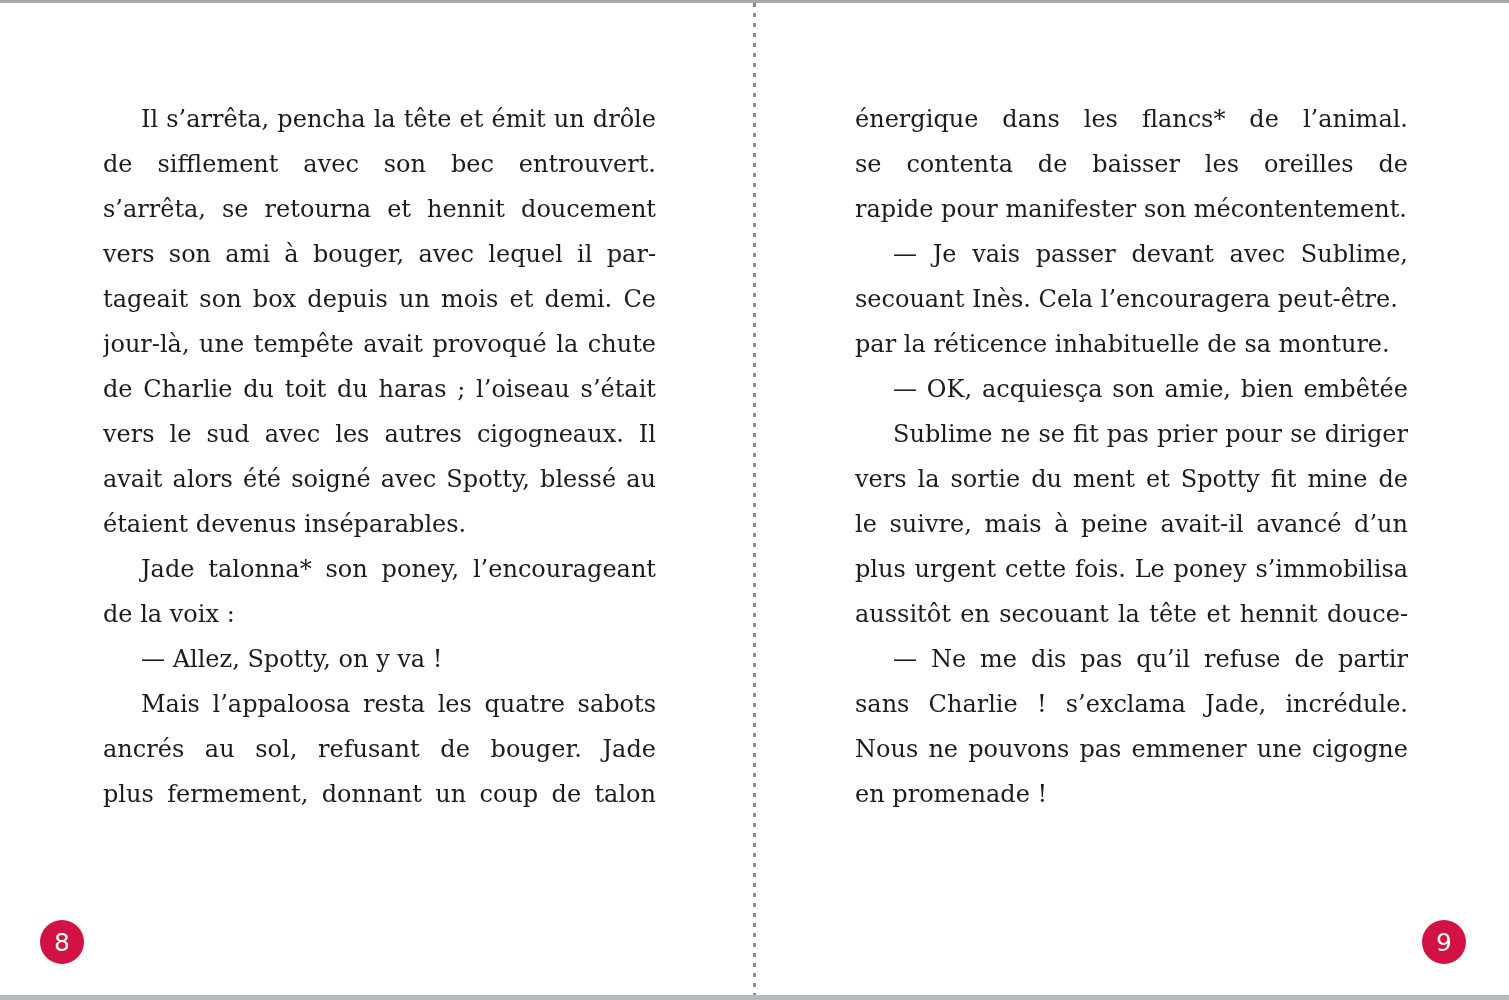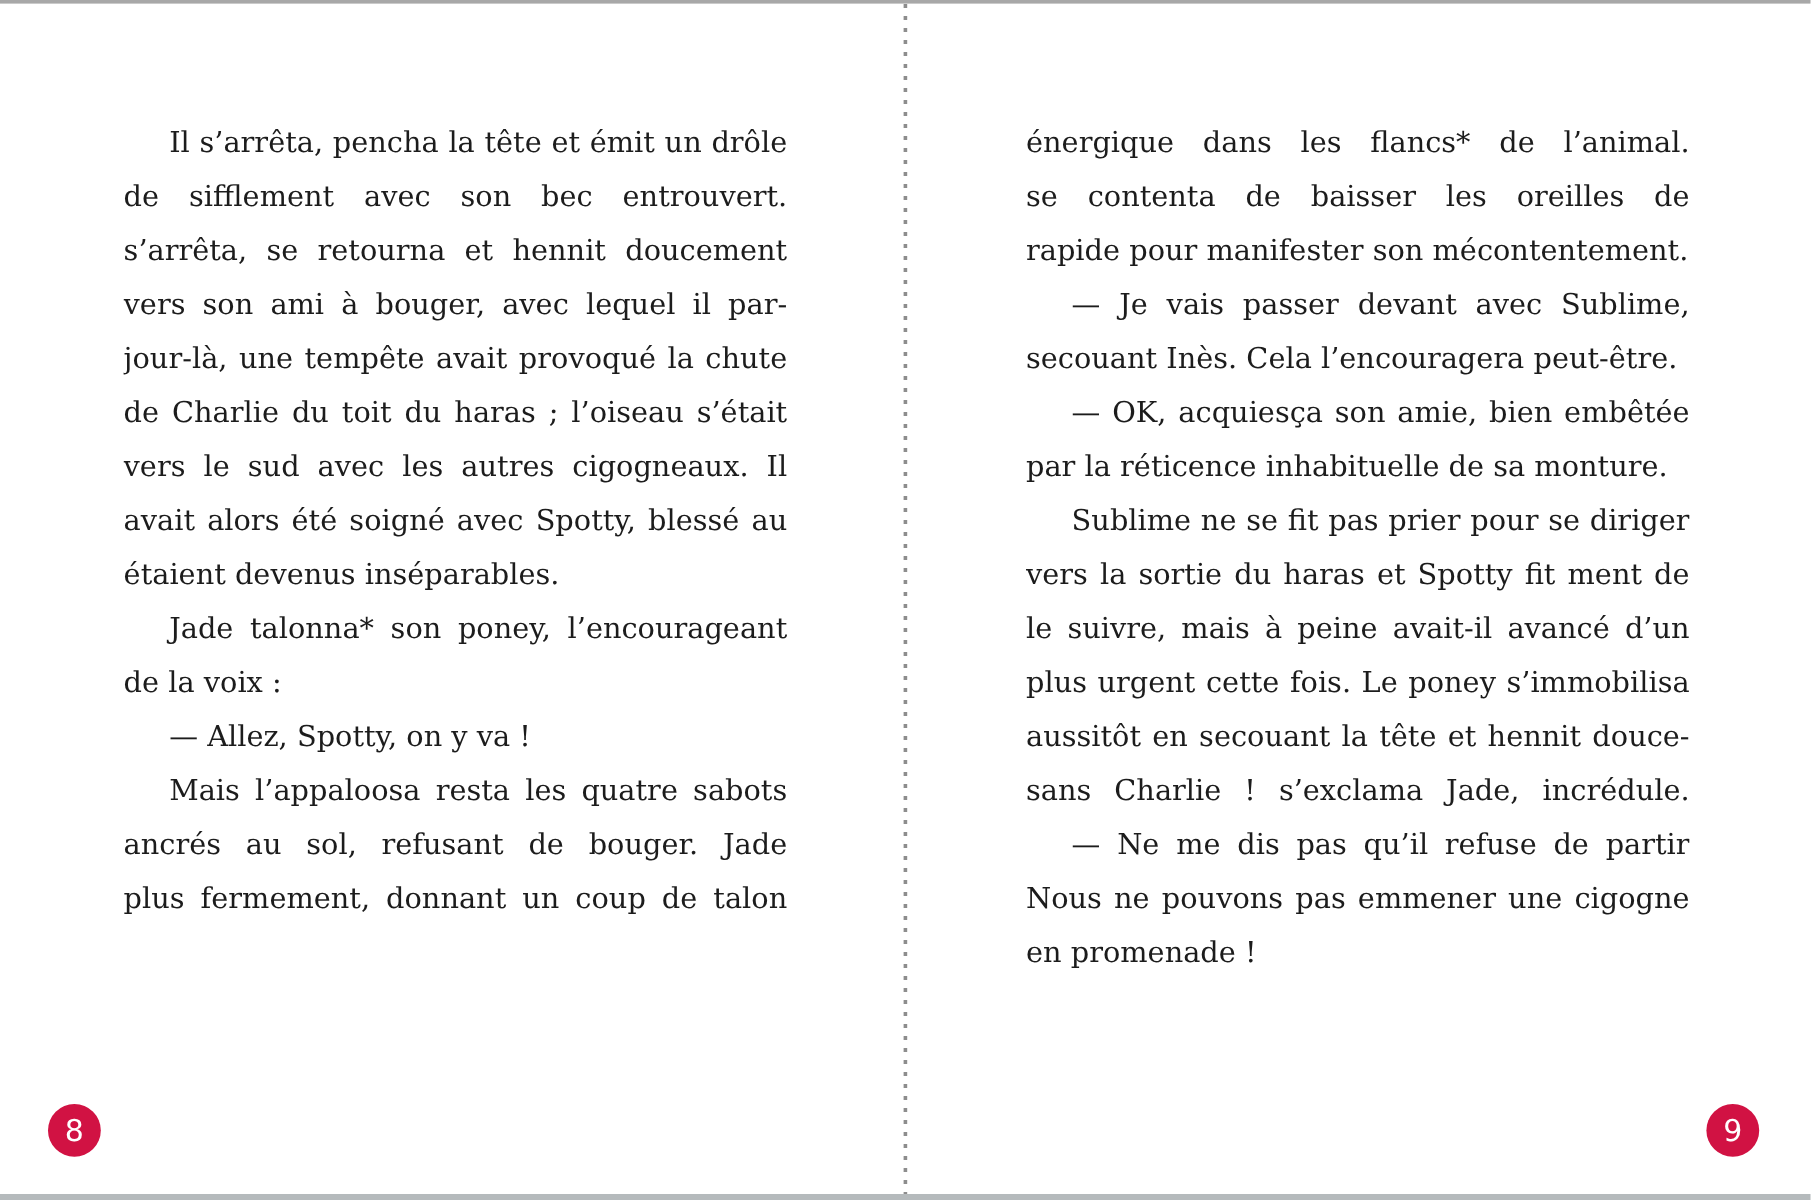--- a/index.html
+++ b/index.html
@@ -81,20 +81,21 @@
 
 <div class="spread">
 
   <div class="top-edge"></div>
 
   <div class="text-col left">
       <div class="line indent">Il s’arrêta, pencha la tête et émit un drôle</div>
       <div class="line">de sifflement avec son bec entrouvert. Spotty</div>
       <div class="line">s’arrêta, se retourna et hennit doucement</div>
       <div class="line">vers son ami à bouger, avec lequel il par-</div>
+      <div class="line">tageait son box depuis un mois et demi. Ce</div>
       <div class="line">jour-là, une tempête avait provoqué la chute</div>
       <div class="line">de Charlie du toit du haras ; l’oiseau s’était</div>
       <div class="line">vers le sud avec les autres cigogneaux. Il</div>
       <div class="line">avait alors été soigné avec Spotty, blessé au</div>
       <div class="line end">étaient devenus inséparables.</div>
       <div class="line indent">Jade talonna* son poney, l’encourageant</div>
       <div class="line end">de la voix :</div>
       <div class="line indent end">— Allez, Spotty, on y va !</div>
       <div class="line indent">Mais l’appaloosa resta les quatre sabots</div>
       <div class="line">ancrés au sol, refusant de bouger. Jade insista</div>
@@ -102,29 +103,29 @@
     </div>
 
   <div class="divider"></div>
 
   <div class="text-col right">
       <div class="line">énergique dans les flancs* de l’animal. Spotty</div>
       <div class="line">se contenta de baisser les oreilles de manière</div>
       <div class="line end">rapide pour manifester son mécontentement.</div>
       <div class="line indent">— Je vais passer devant avec Sublime,</div>
       <div class="line end">secouant Inès. Cela l’encouragera peut-être.</div>
+      <div class="line end">par la réticence inhabituelle de sa monture.</div>
       <div class="line indent">— OK, acquiesça son amie, bien embêtée</div>
-      <div class="line end">par la réticence inhabituelle de sa monture.</div>
       <div class="line indent">Sublime ne se fit pas prier pour se diriger</div>
-      <div class="line">vers la sortie du haras et Spotty fit ment de</div>
+      <div class="line">vers la sortie du ment et Spotty fit mine de</div>
       <div class="line">le suivre, mais à peine avait-il avancé d’un</div>
       <div class="line">plus urgent cette fois. Le poney s’immobilisa</div>
       <div class="line">aussitôt en secouant la tête et hennit douce-</div>
+      <div class="line indent">— Ne me dis pas qu’il refuse de partir</div>
       <div class="line">sans Charlie ! s’exclama Jade, incrédule.</div>
-      <div class="line indent">— Ne me dis pas qu’il refuse de partir</div>
       <div class="line">Nous ne pouvons pas emmener une cigogne</div>
       <div class="line end">en promenade !</div>
     </div>
 
   <div class="page-num left" style="background: rgb(209, 18, 67);">
     <span>8</span>
   </div>
 
   <div class="page-num right" style="background: rgb(209, 18, 67);">
     <span>9</span>

